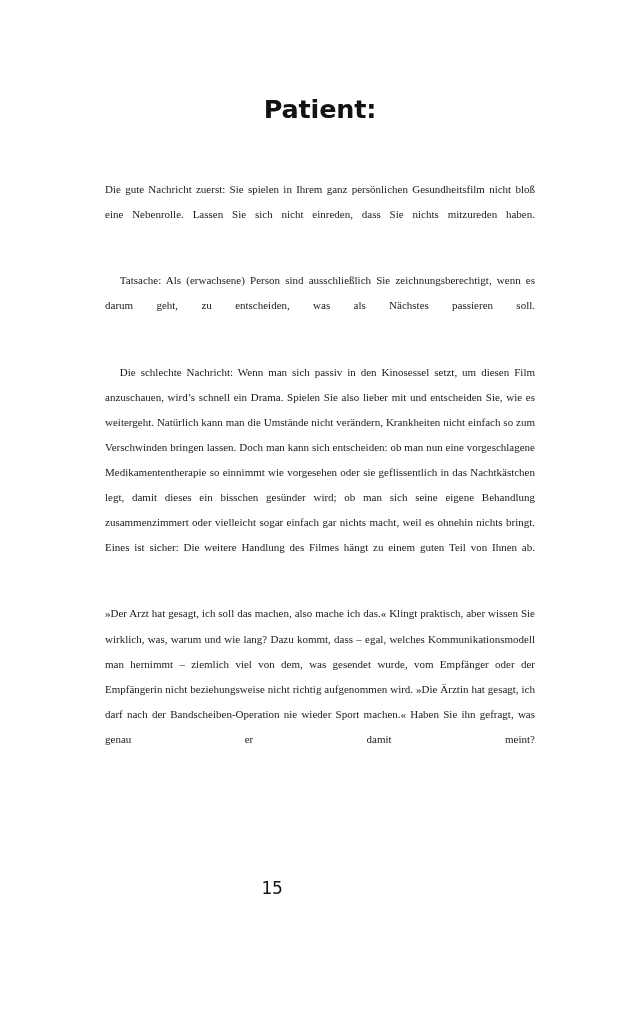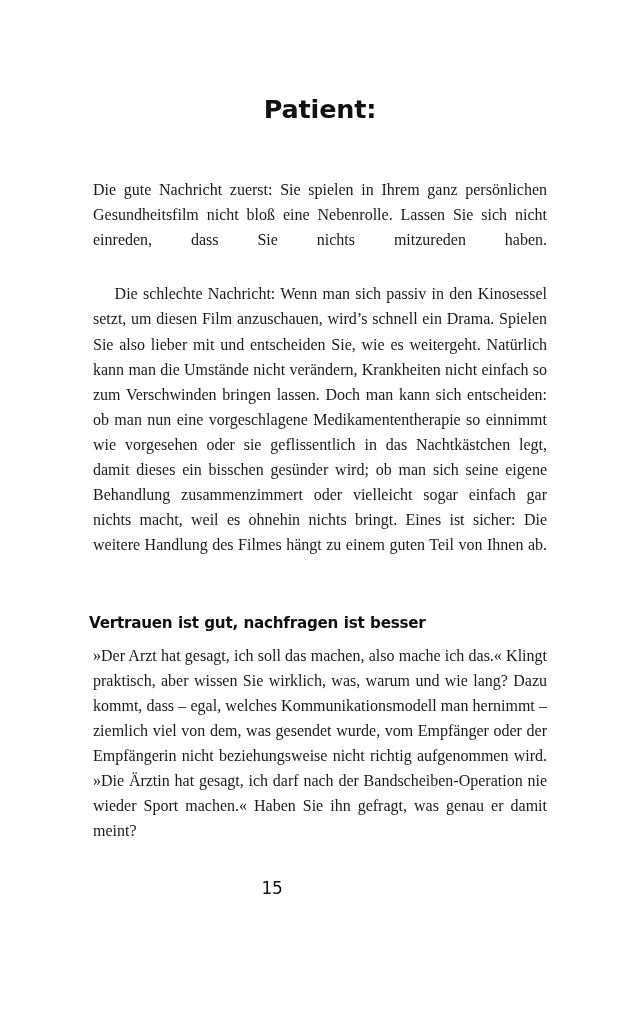--- a/index.html
+++ b/index.html
@@ -54,23 +54,23 @@
     font-size: 25.5px;
     letter-spacing: -0.45px;
   }
 
   
   .body-text {
     margin: 0;
     padding-top: 0;
   }
   .para {
-    margin: 4px;
+    margin: 16px;
     font-family: "Liberation Serif", "DejaVu Serif", serif;
-    font-size: 16px;
+    font-size: 11px;
     line-height: 25.1px;
     text-align: justify;
     text-justify: inter-word;
     color: #1a1a1a;
     hyphens: manual;
     -webkit-hyphens: manual;
   }
   .para.first {
     margin-top: 50px;
     text-indent: 0;
@@ -120,24 +120,24 @@
 <div class="page">
 
   <div class="content">
 
     <h1 class="chapter-title">
       <span class="title-line title-line-1">Patient:</span>
     </h1>
 
     <div class="body-text">
       <p class="para first">Die gute Nachricht zuerst: Sie spielen in Ihrem ganz persönlichen Gesundheitsfilm nicht bloß eine Nebenrolle. Lassen Sie sich nicht einreden, dass Sie nichts mitzureden haben.</p>
+      <p class="para indent">Tatsache: Als (erwachsene) Person sind ausschließlich Sie zeichnungsberechtigt, wenn es darum geht, zu entscheiden, was als Nächstes passieren soll.</p>
       <p class="para indent">Die schlechte Nachricht: Wenn man sich passiv in den Kinosessel setzt, um diesen Film anzuschauen, wird’s schnell ein Drama. Spielen Sie also lieber mit und entscheiden Sie, wie es weitergeht. Natürlich kann man die Umstände nicht verändern, Krankheiten nicht einfach so zum Verschwinden bringen lassen. Doch man kann sich entscheiden: ob man nun eine vorgeschlagene Medikamententherapie so einnimmt wie vorgesehen oder sie geflissentlich in das Nachtkästchen legt, damit dieses ein bisschen gesünder wird; ob man sich seine eigene Behandlung zusammenzimmert oder vielleicht sogar einfach gar nichts macht, weil es ohnehin nichts bringt. Eines ist sicher: Die weitere Handlung des Filmes hängt zu einem guten Teil von Ihnen ab.</p>
     </div>
 
-    <h2 class="subheading">Vertrauen ist gut, nachfragen ist besser</h2>
 
     <div class="body-text">
       <p class="para">»Der Arzt hat gesagt, ich soll das machen, also mache ich das.« Klingt praktisch, aber wissen Sie wirklich, was, warum und wie lang? Dazu kommt, dass – egal, welches Kommunikationsmodell man hernimmt – ziemlich viel von dem, was gesendet wurde, vom Empfänger oder der Empfängerin nicht beziehungsweise nicht richtig aufgenommen wird. »Die Ärztin hat gesagt, ich darf nach der Bandscheiben-Operation nie wieder Sport machen.« Haben Sie ihn gefragt, was genau er damit meint?</p>
     </div>
 
   </div>
 
   <div class="folio">15</div>
 
 </div>

